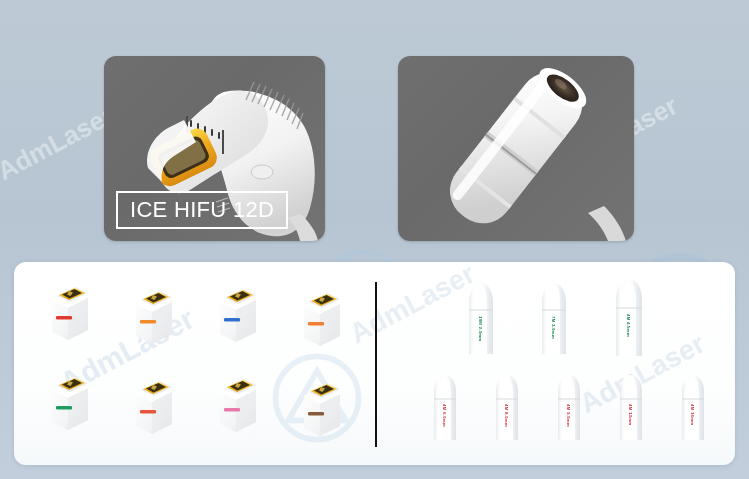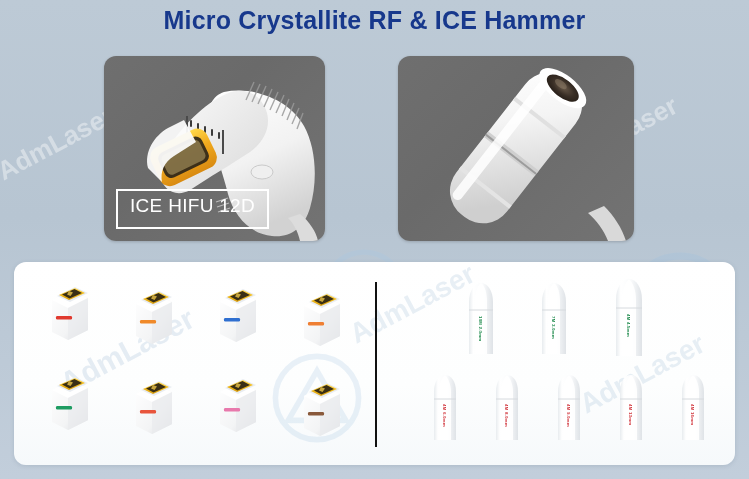--- a/index.html
+++ b/index.html
@@ -51,22 +51,22 @@
     box-shadow: 0 1px 3px rgba(0,0,0,.18);
   }
   #card-hifu { left: 104px; top: 56px; width: 221px; height: 185px; }
   #card-vmax { left: 398px; top: 56px; width: 236px; height: 185px; }
 
   .card-label {
     position: absolute;
     left: 12px; bottom: 12px;
     border: 2px solid #ffffff;
     color: #ffffff;
-    font-size: 19px;
-    padding: 4px 12px 10px 12px;
+    font-size: 22px;
+    padding: 4px 12px 4px 12px;
     background: transparent;
     white-space: nowrap;
     letter-spacing: .3px;
   }
 
   
   #hp1 { position:absolute; left:0; top:0; width:221px; height:185px; }
 
   
   #hp2 { position:absolute; left:0; top:0; width:236px; height:185px; }
@@ -108,21 +108,20 @@
   .vlabel.red   { color: #d2383f; }
 </style>
 </head>
 <body>
 
 <div id="stage">
 
   <div class="wm wm-rot" style="left:-8px; top:128px; font-size:26px;">AdmLaser</div>
   <div class="wm wm-rot" style="left:556px; top:118px; font-size:26px;">AdmLaser</div>
 
-  <div id="title">Micro Crystallite RF &amp; ICE Hammer</div>
 
   <div class="card" id="card-hifu">
     <svg id="hp1" viewBox="0 0 221 185">
       <defs>
         <linearGradient id="bodyG" x1="0" y1="0" x2="0.35" y2="1">
           <stop offset="0%" stop-color="#ffffff"></stop>
           <stop offset="55%" stop-color="#f2f2f2"></stop>
           <stop offset="100%" stop-color="#d2d2d2"></stop>
         </linearGradient>
         <linearGradient id="bodyG2" x1="0" y1="0" x2="1" y2="1">

